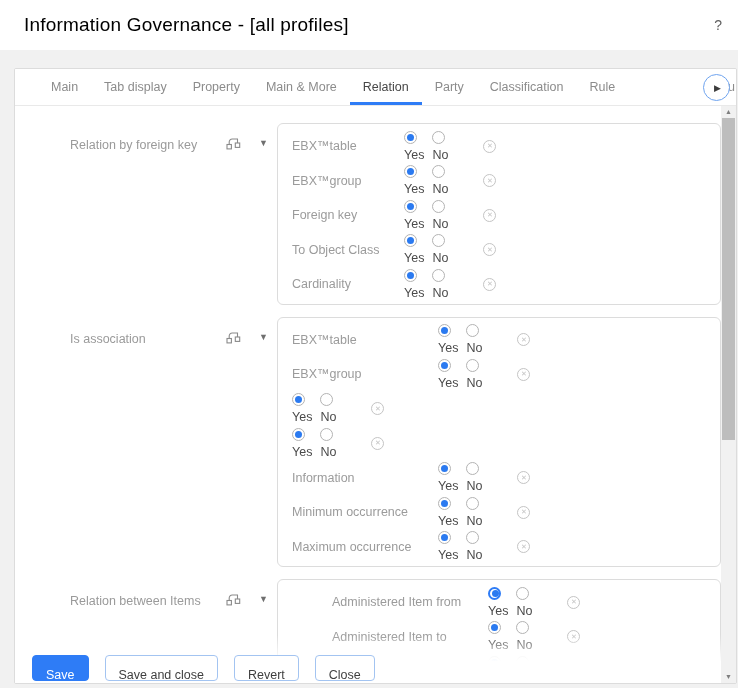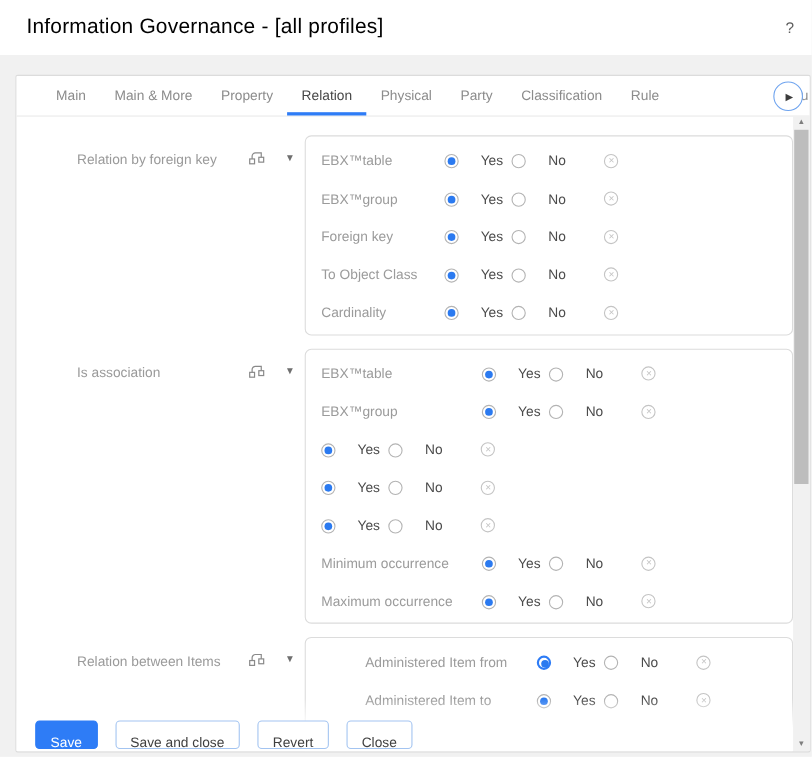--- a/index.html
+++ b/index.html
@@ -29,21 +29,21 @@
   .section-label { position:absolute; left:16px; top:15px; font-size:12.5px; color:#9a9a9a; white-space:nowrap; }
   .rel-icon { position:absolute; left:172px; top:13px; }
   .section-chevron { position:absolute; left:205px; top:15px; font-size:9px; color:#6f6f6f; cursor:pointer; }
 
   .box { width:479px; border:1px solid #dcdcdc; border-radius:6px; padding:5px 0 2px 0; background:#fff; }
   .row { height:34.5px; display:flex; align-items:center; padding:0 14px; }
   .row.faded { opacity:.45; }
   .row-label { color:#9b9b9b; font-size:12.5px; flex:none; white-space:nowrap; }
   .s0 .row-label { width:112px; } .s1 .row-label { width:146px; } .s2 .row-label { width:156px;margin-left:40px; }
 
-  .radio-group { display:flex; align-items:flex-end; gap:20px; margin-right:8px; cursor:pointer; }
+  .radio-group { display:flex; align-items:flex-start; gap:4px; margin-right:8px; cursor:pointer;flex-direction:column; }
   .radio { width:13px; height:13px; border:1px solid #b3b3b3; border-radius:50%; position:relative; background:#fff; flex:none; }
   .radio.selected::after { content:""; position:absolute; left:2px; top:2px; width:7px; height:7px; border-radius:50%; background:var(--radio-blue); }
   .radio.focused { border:2px solid var(--accent); }
   .radio.focused::after { left:1.5px; top:1.5px; }
   .radio-label { font-size:12.5px; color:#4b4b4b; }
   .clear { margin-left:27px; width:13px; height:13px; border:1px solid #c4c4c4; border-radius:50%; color:#c4c4c4; font-size:7px; display:flex; align-items:center; justify-content:center; cursor:pointer; flex:none; }
 
   
   .footer { position:absolute; left:0; right:15px; bottom:0; height:48px; background:linear-gradient(to bottom, rgba(255,255,255,0) 0%, #ffffff 55%); display:flex; align-items:flex-end; gap:16px; padding:0 0 2px 17px; z-index:5; }
   .btn { height:25px; border-radius:4px; font-size:12.5px; padding:12px 13px; cursor:pointer; font-family:"Liberation Sans", sans-serif; }
@@ -63,30 +63,30 @@
   <div class="title">Information Governance - [all profiles]</div>
   <div class="help">?</div>
 </div>
 
 <div class="panel">
   <div class="tabbar">
       <div class="tab">
         <span>Main</span>
       </div>
       <div class="tab">
+        <span>Tab display</span>
+      </div>
+      <div class="tab">
+        <span>Property</span>
+      </div>
+      <div class="tab">
         <span>Main &amp; More</span>
-      </div>
-      <div class="tab">
-        <span>Property</span>
       </div>
       <div class="tab active">
         <span>Relation</span>
-      </div>
-      <div class="tab">
-        <span>Physical</span>
       </div>
       <div class="tab">
         <span>Party</span>
       </div>
       <div class="tab">
         <span>Classification</span>
       </div>
       <div class="tab">
         <span>Rule</span>
       </div>
@@ -223,20 +223,21 @@
               <span class="radio selected"></span>
               <span class="radio-label">Yes</span>
             </span>
             <span class="radio-group">
               <span class="radio"></span>
               <span class="radio-label">No</span>
             </span>
             <span class="clear">✕</span>
           </div>
           <div class="row">
+            <span class="row-label">Information</span>
             <span class="radio-group">
               <span class="radio selected"></span>
               <span class="radio-label">Yes</span>
             </span>
             <span class="radio-group">
               <span class="radio"></span>
               <span class="radio-label">No</span>
             </span>
             <span class="clear">✕</span>
           </div>

